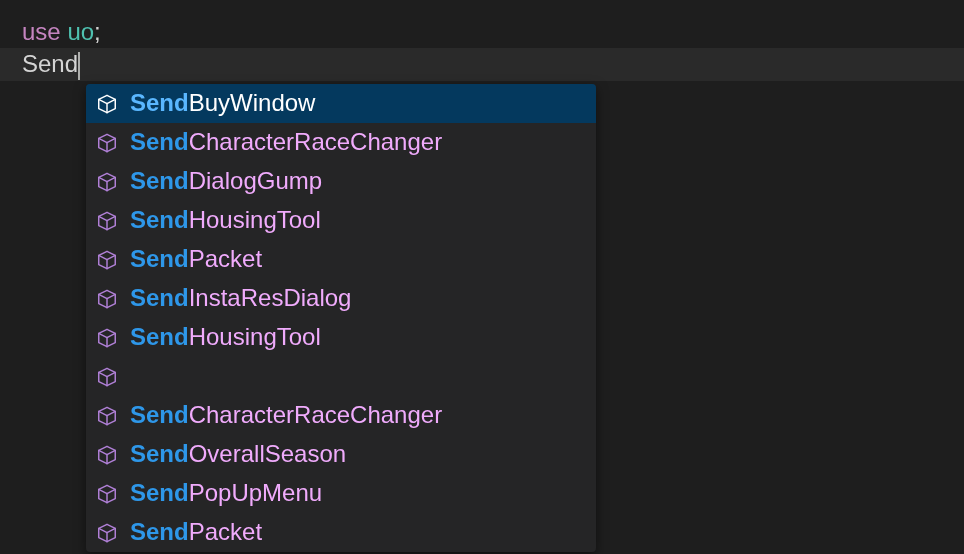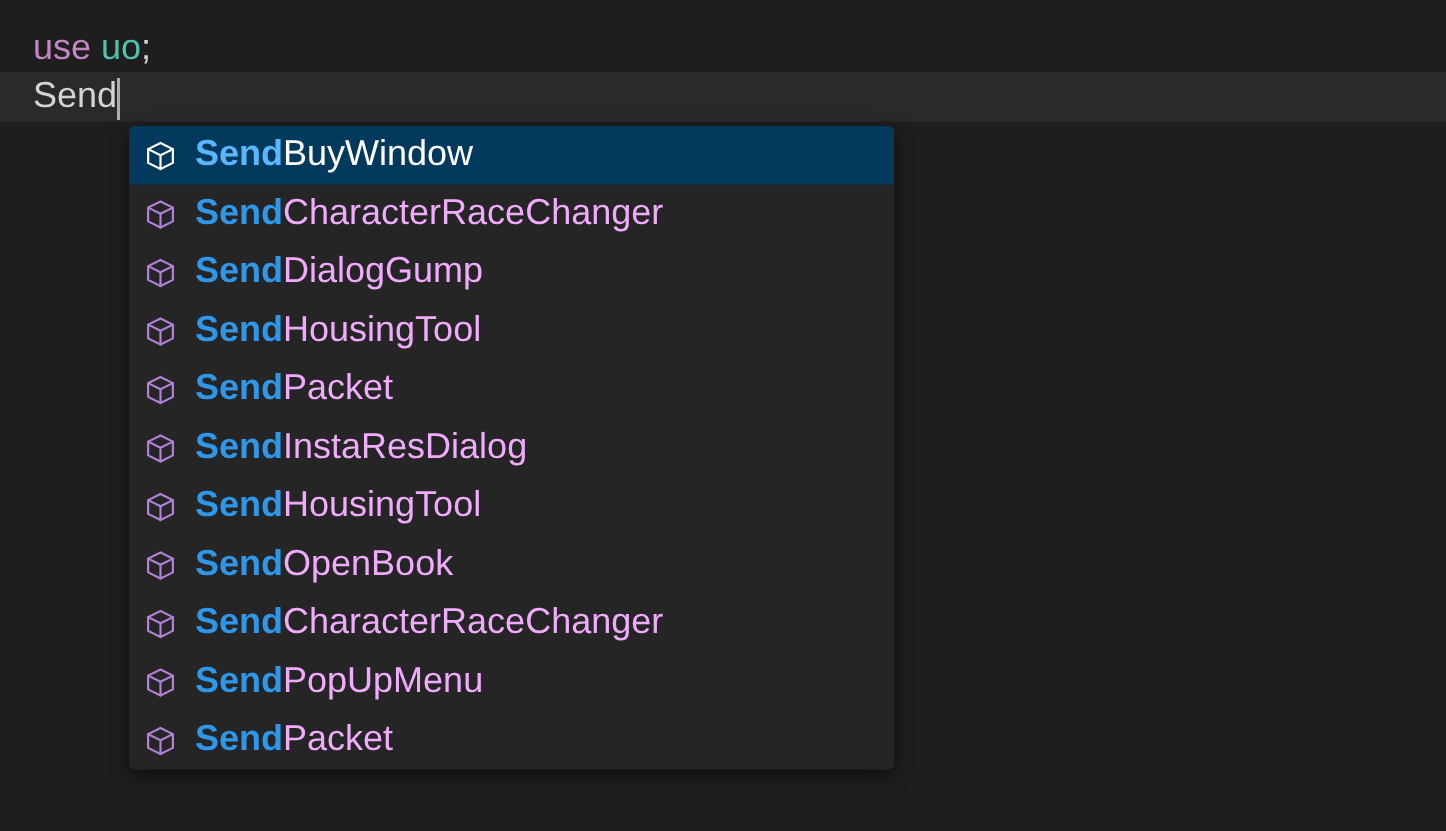--- a/index.html
+++ b/index.html
@@ -167,31 +167,40 @@
         <span class="label"><span class="match">Send</span><span class="rest">HousingTool</span></span>
       </div>
       <div class="item">
         <span class="icon">
           <svg viewBox="0 0 24 24" width="22" height="22" fill="none" stroke="#b180d7" stroke-width="1.6" stroke-linejoin="round" stroke-linecap="round">
     <path d="M12 2.5 L21 7 L21 17 L12 21.5 L3 17 L3 7 Z"></path>
     <path d="M3 7 L12 11.5 L21 7"></path>
     <path d="M12 11.5 L12 21.5"></path>
   </svg>
         </span>
-        <span class="label"><span class="match">Send</span><span class="rest">OpenBook</span></span>
       </div>
       <div class="item">
         <span class="icon">
           <svg viewBox="0 0 24 24" width="22" height="22" fill="none" stroke="#b180d7" stroke-width="1.6" stroke-linejoin="round" stroke-linecap="round">
     <path d="M12 2.5 L21 7 L21 17 L12 21.5 L3 17 L3 7 Z"></path>
     <path d="M3 7 L12 11.5 L21 7"></path>
     <path d="M12 11.5 L12 21.5"></path>
   </svg>
         </span>
         <span class="label"><span class="match">Send</span><span class="rest">CharacterRaceChanger</span></span>
+      </div>
+      <div class="item">
+        <span class="icon">
+          <svg viewBox="0 0 24 24" width="22" height="22" fill="none" stroke="#b180d7" stroke-width="1.6" stroke-linejoin="round" stroke-linecap="round">
+    <path d="M12 2.5 L21 7 L21 17 L12 21.5 L3 17 L3 7 Z"></path>
+    <path d="M3 7 L12 11.5 L21 7"></path>
+    <path d="M12 11.5 L12 21.5"></path>
+  </svg>
+        </span>
+        <span class="label"><span class="match">Send</span><span class="rest">OverallSeason</span></span>
       </div>
       <div class="item">
         <span class="icon">
           <svg viewBox="0 0 24 24" width="22" height="22" fill="none" stroke="#b180d7" stroke-width="1.6" stroke-linejoin="round" stroke-linecap="round">
     <path d="M12 2.5 L21 7 L21 17 L12 21.5 L3 17 L3 7 Z"></path>
     <path d="M3 7 L12 11.5 L21 7"></path>
     <path d="M12 11.5 L12 21.5"></path>
   </svg>
         </span>
         <span class="label"><span class="match">Send</span><span class="rest">PopUpMenu</span></span>

